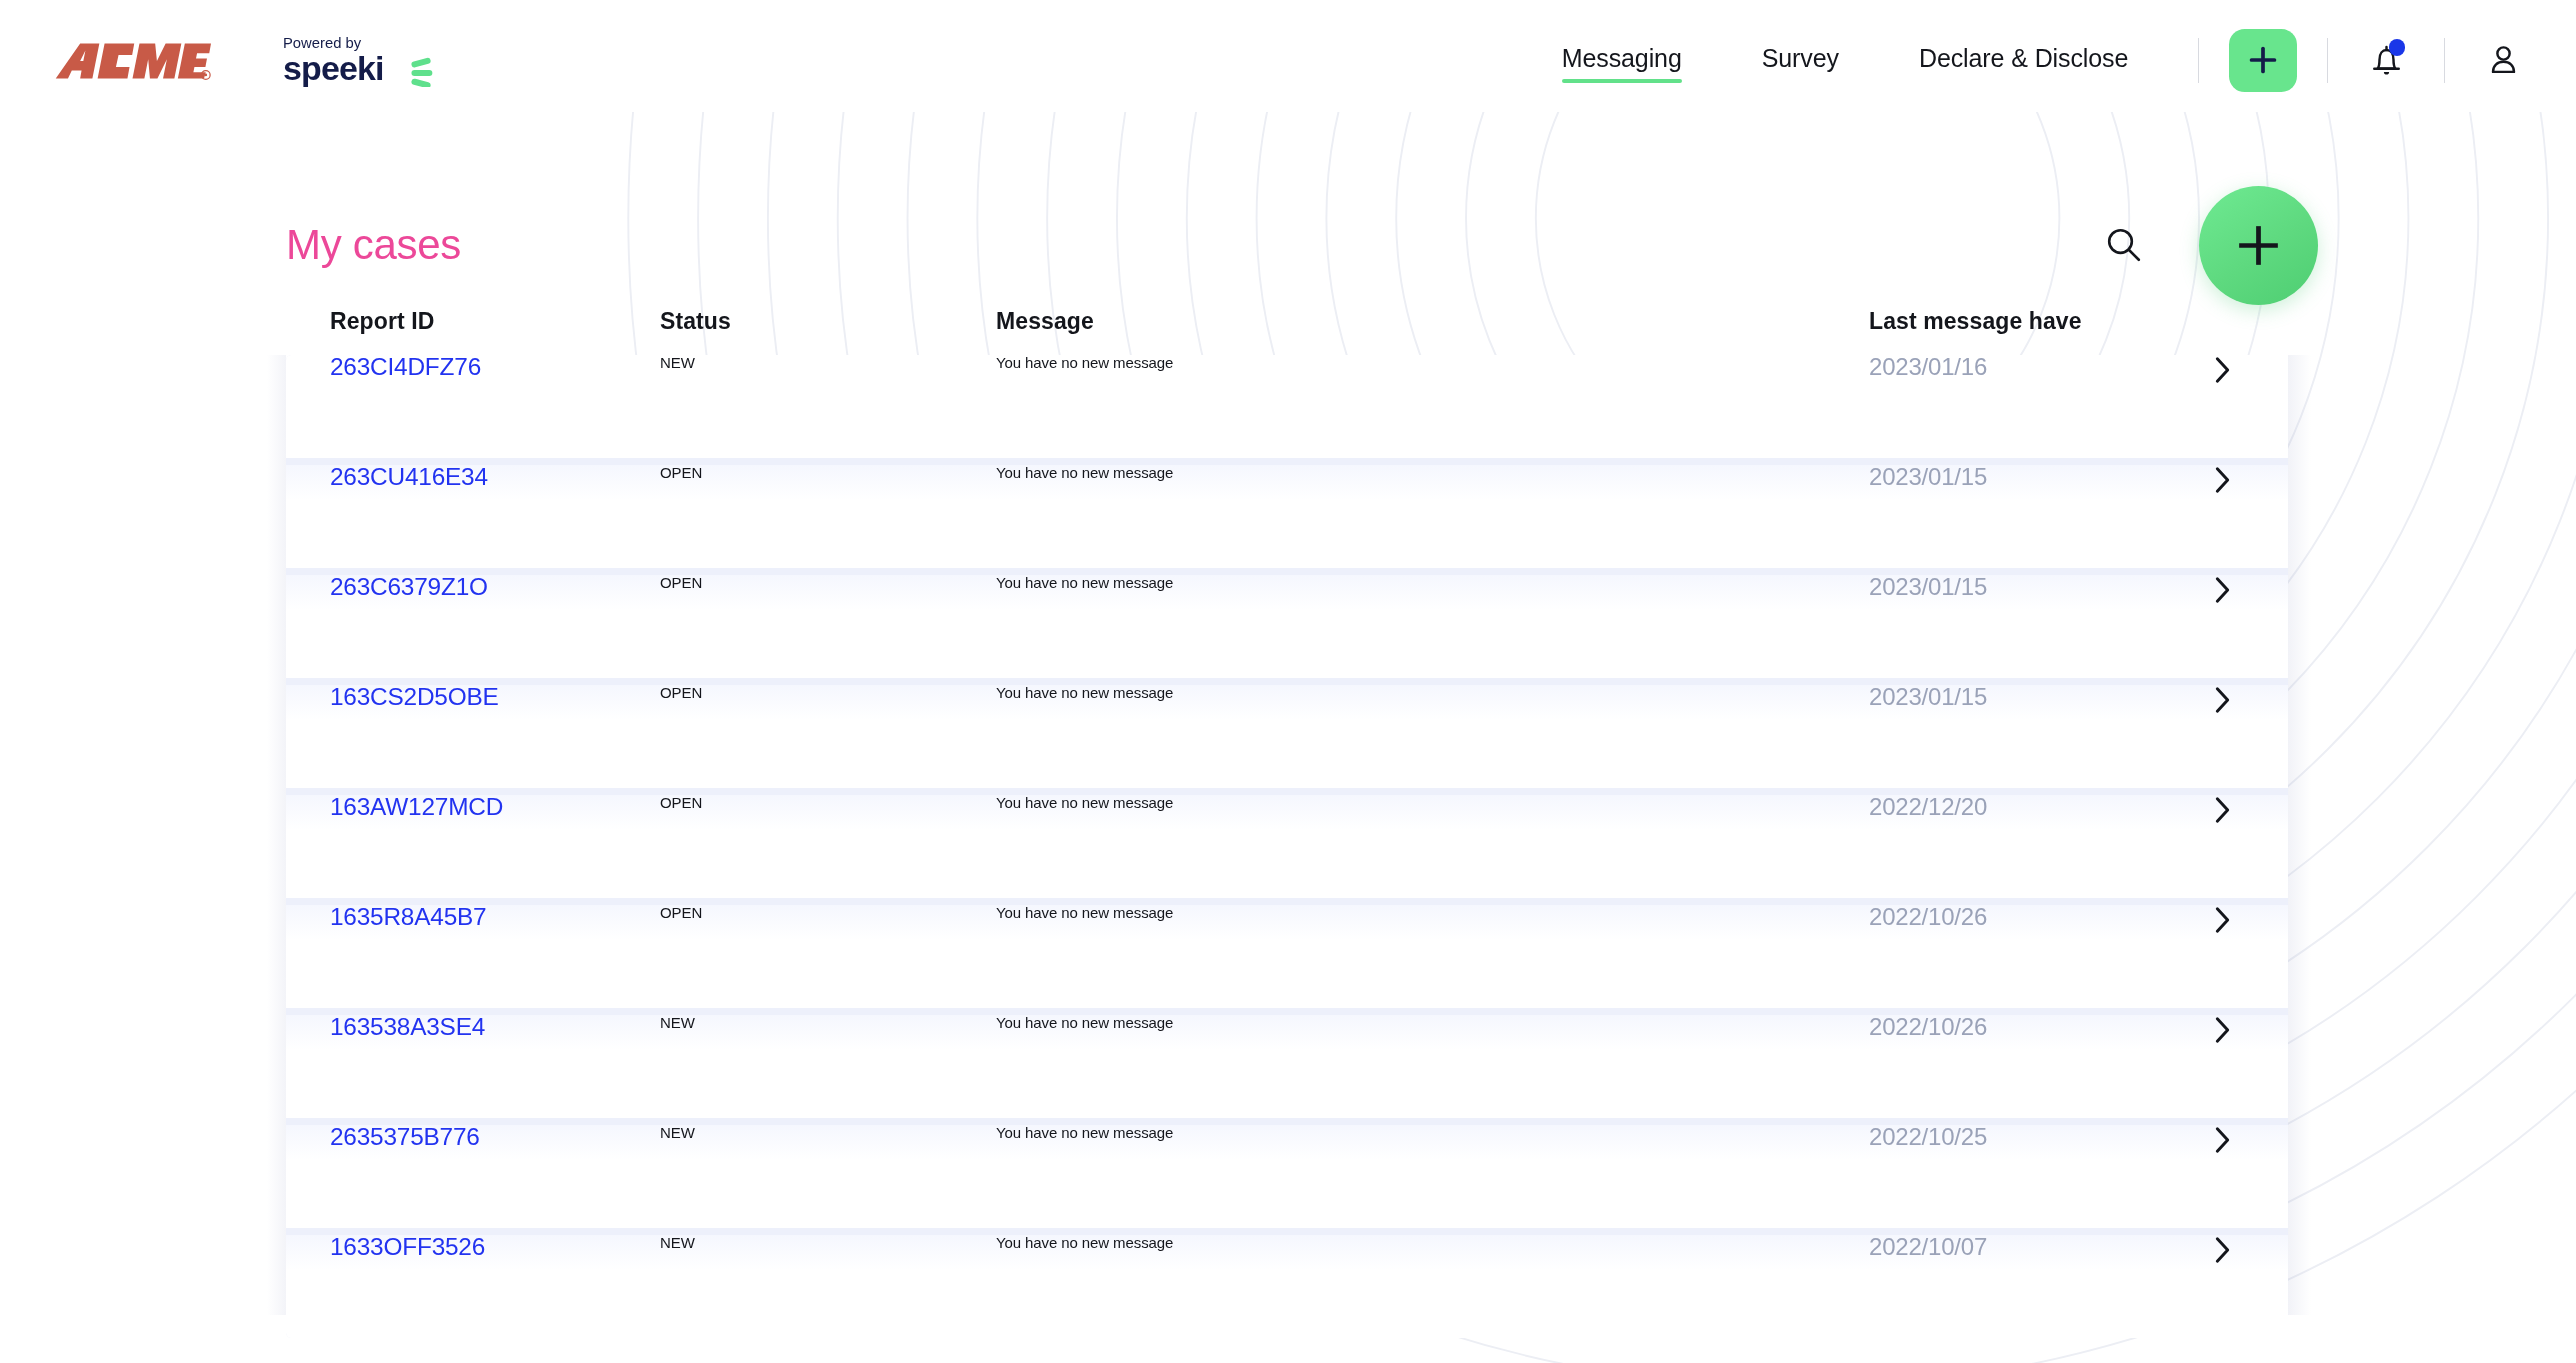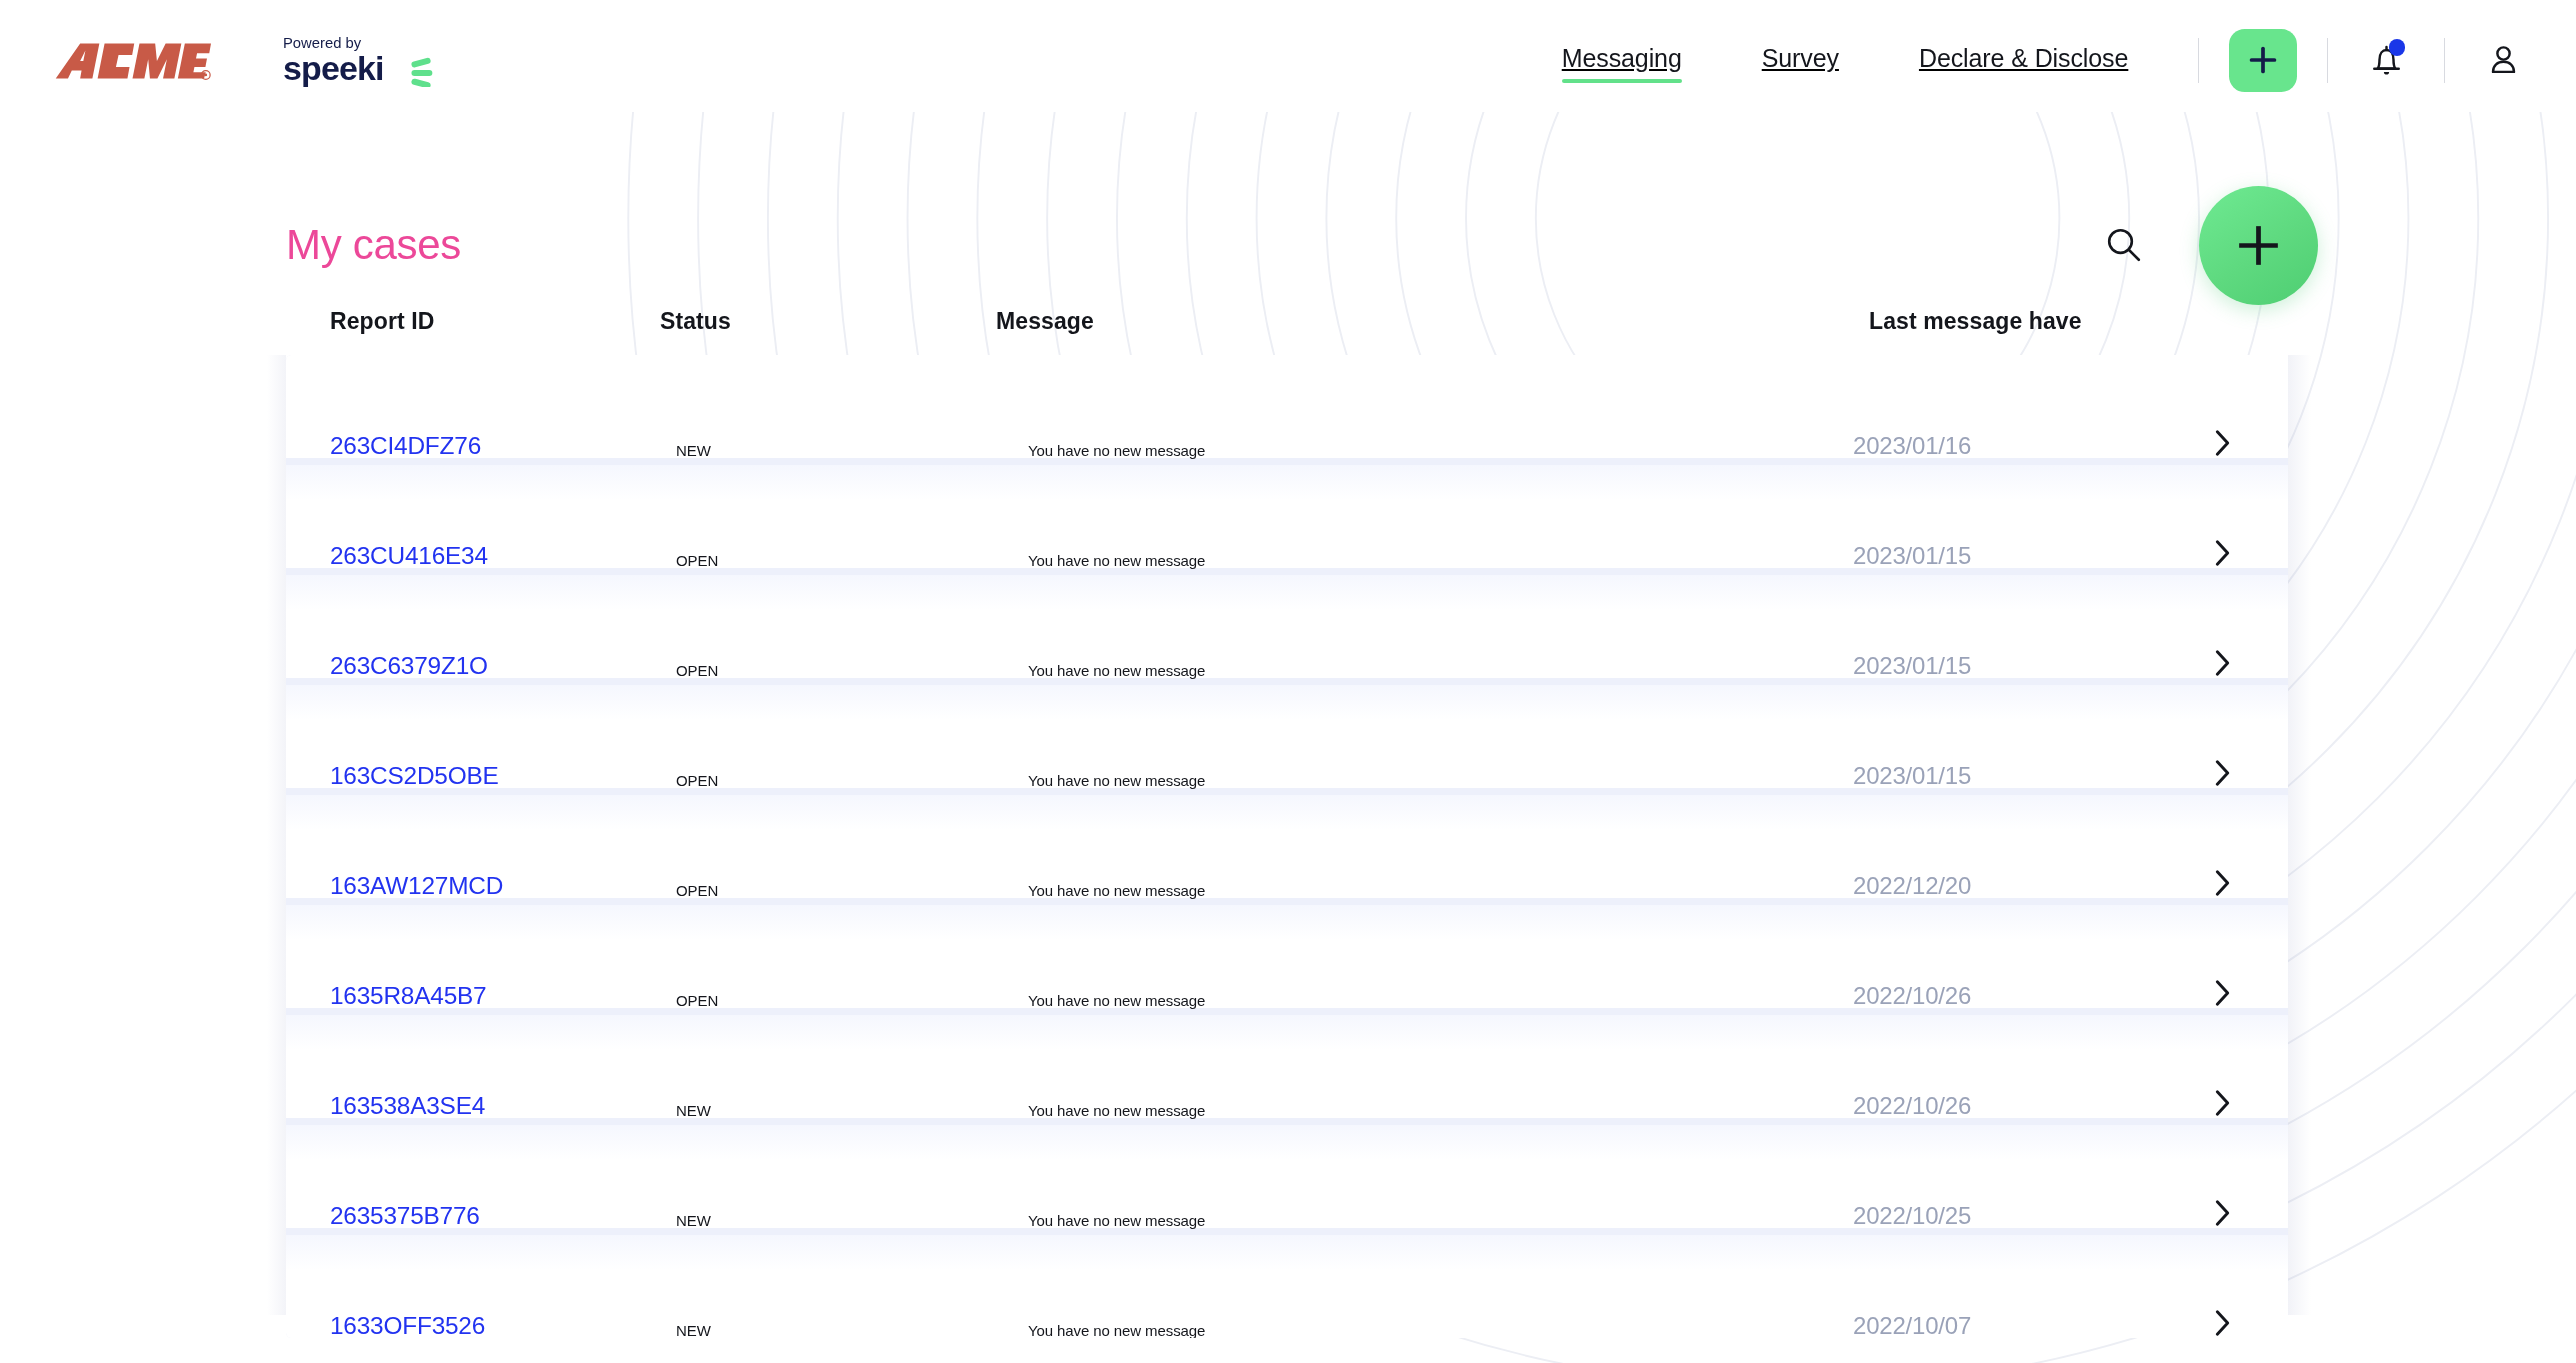--- a/index.html
+++ b/index.html
@@ -35,21 +35,20 @@
   
   .topbar {
     position: relative;
     z-index: 30;
     height: 112px;
     width: 100%;
     background: #ffffff;
     display: flex;
     align-items: center;
     padding: 8px 45px 0 54px;
-    text-decoration: underline;
   }
 
   .brand-group {
     display: flex;
     align-items: center;
     gap: 0px;
   }
 
   .acme-logo {
     display: block;
@@ -215,28 +214,27 @@
 
   .table-body {
     background: #edf0fb;
     border-radius: 5.2px 0 0 5.2px;
     overflow: hidden;
     padding-top: 0;
   }
 
   .row {
     display: flex;
-    align-items: flex-end;
+    align-items: flex-start;
     height: 103px;
     padding: 0 0 0 44px;
     background: linear-gradient(180deg, #f5f7fe 0%, #ffffff 34%, #ffffff 100%);
     margin-bottom: 7px;
     cursor: pointer;
     position: relative;
-    gap: 16px;
   }
   .row:last-child { margin-bottom: 0; }
   .row.plain {
     background: #ffffff;
   }
 
   .cell {
     font-size: 15px;
     color: #14161c;
     line-height: 1;

